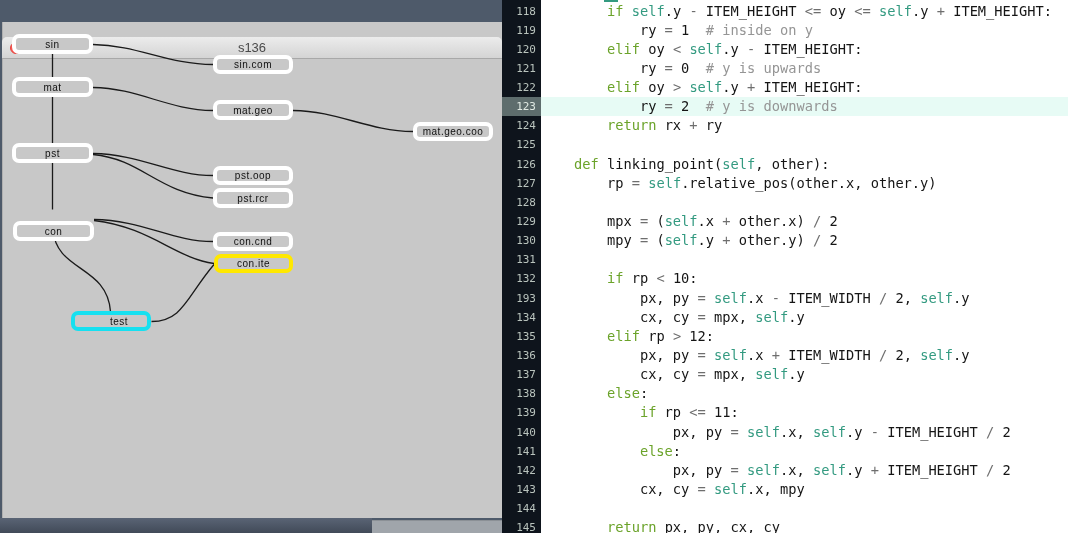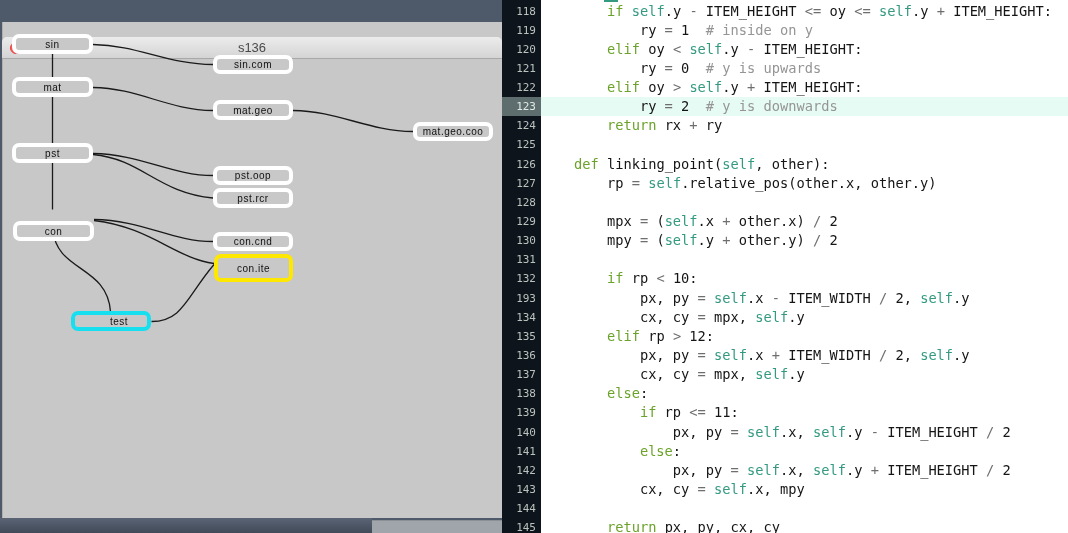--- a/index.html
+++ b/index.html
@@ -100,21 +100,21 @@
           </div>
           <div class="node" style="left: 213px; top: 166px; width: 80px; height: 19px; border-color: rgb(255, 255, 255);">
             <span>pst.oop</span>
           </div>
           <div class="node" style="left: 213px; top: 188px; width: 80px; height: 20px; border-color: rgb(255, 255, 255);">
             <span>pst.rcr</span>
           </div>
           <div class="node" style="left: 213px; top: 232px; width: 80px; height: 19px; border-color: rgb(255, 255, 255);">
             <span>con.cnd</span>
           </div>
-          <div class="node" style="left: 214px; top: 254px; width: 79px; height: 28px; border-color: rgb(255, 232, 0);">
+          <div class="node" style="left: 214px; top: 254px; width: 79px; height: 19px; border-color: rgb(255, 232, 0);">
             <span>con.ite</span>
           </div>
           <div class="node" style="left: 71px; top: 311px; width: 80px; height: 20px; border-color: rgb(22, 224, 240); padding-left: 16px;">
             <span>test</span>
           </div>
         </div>
     </div>
   </div>
 
   <div class="editor">

